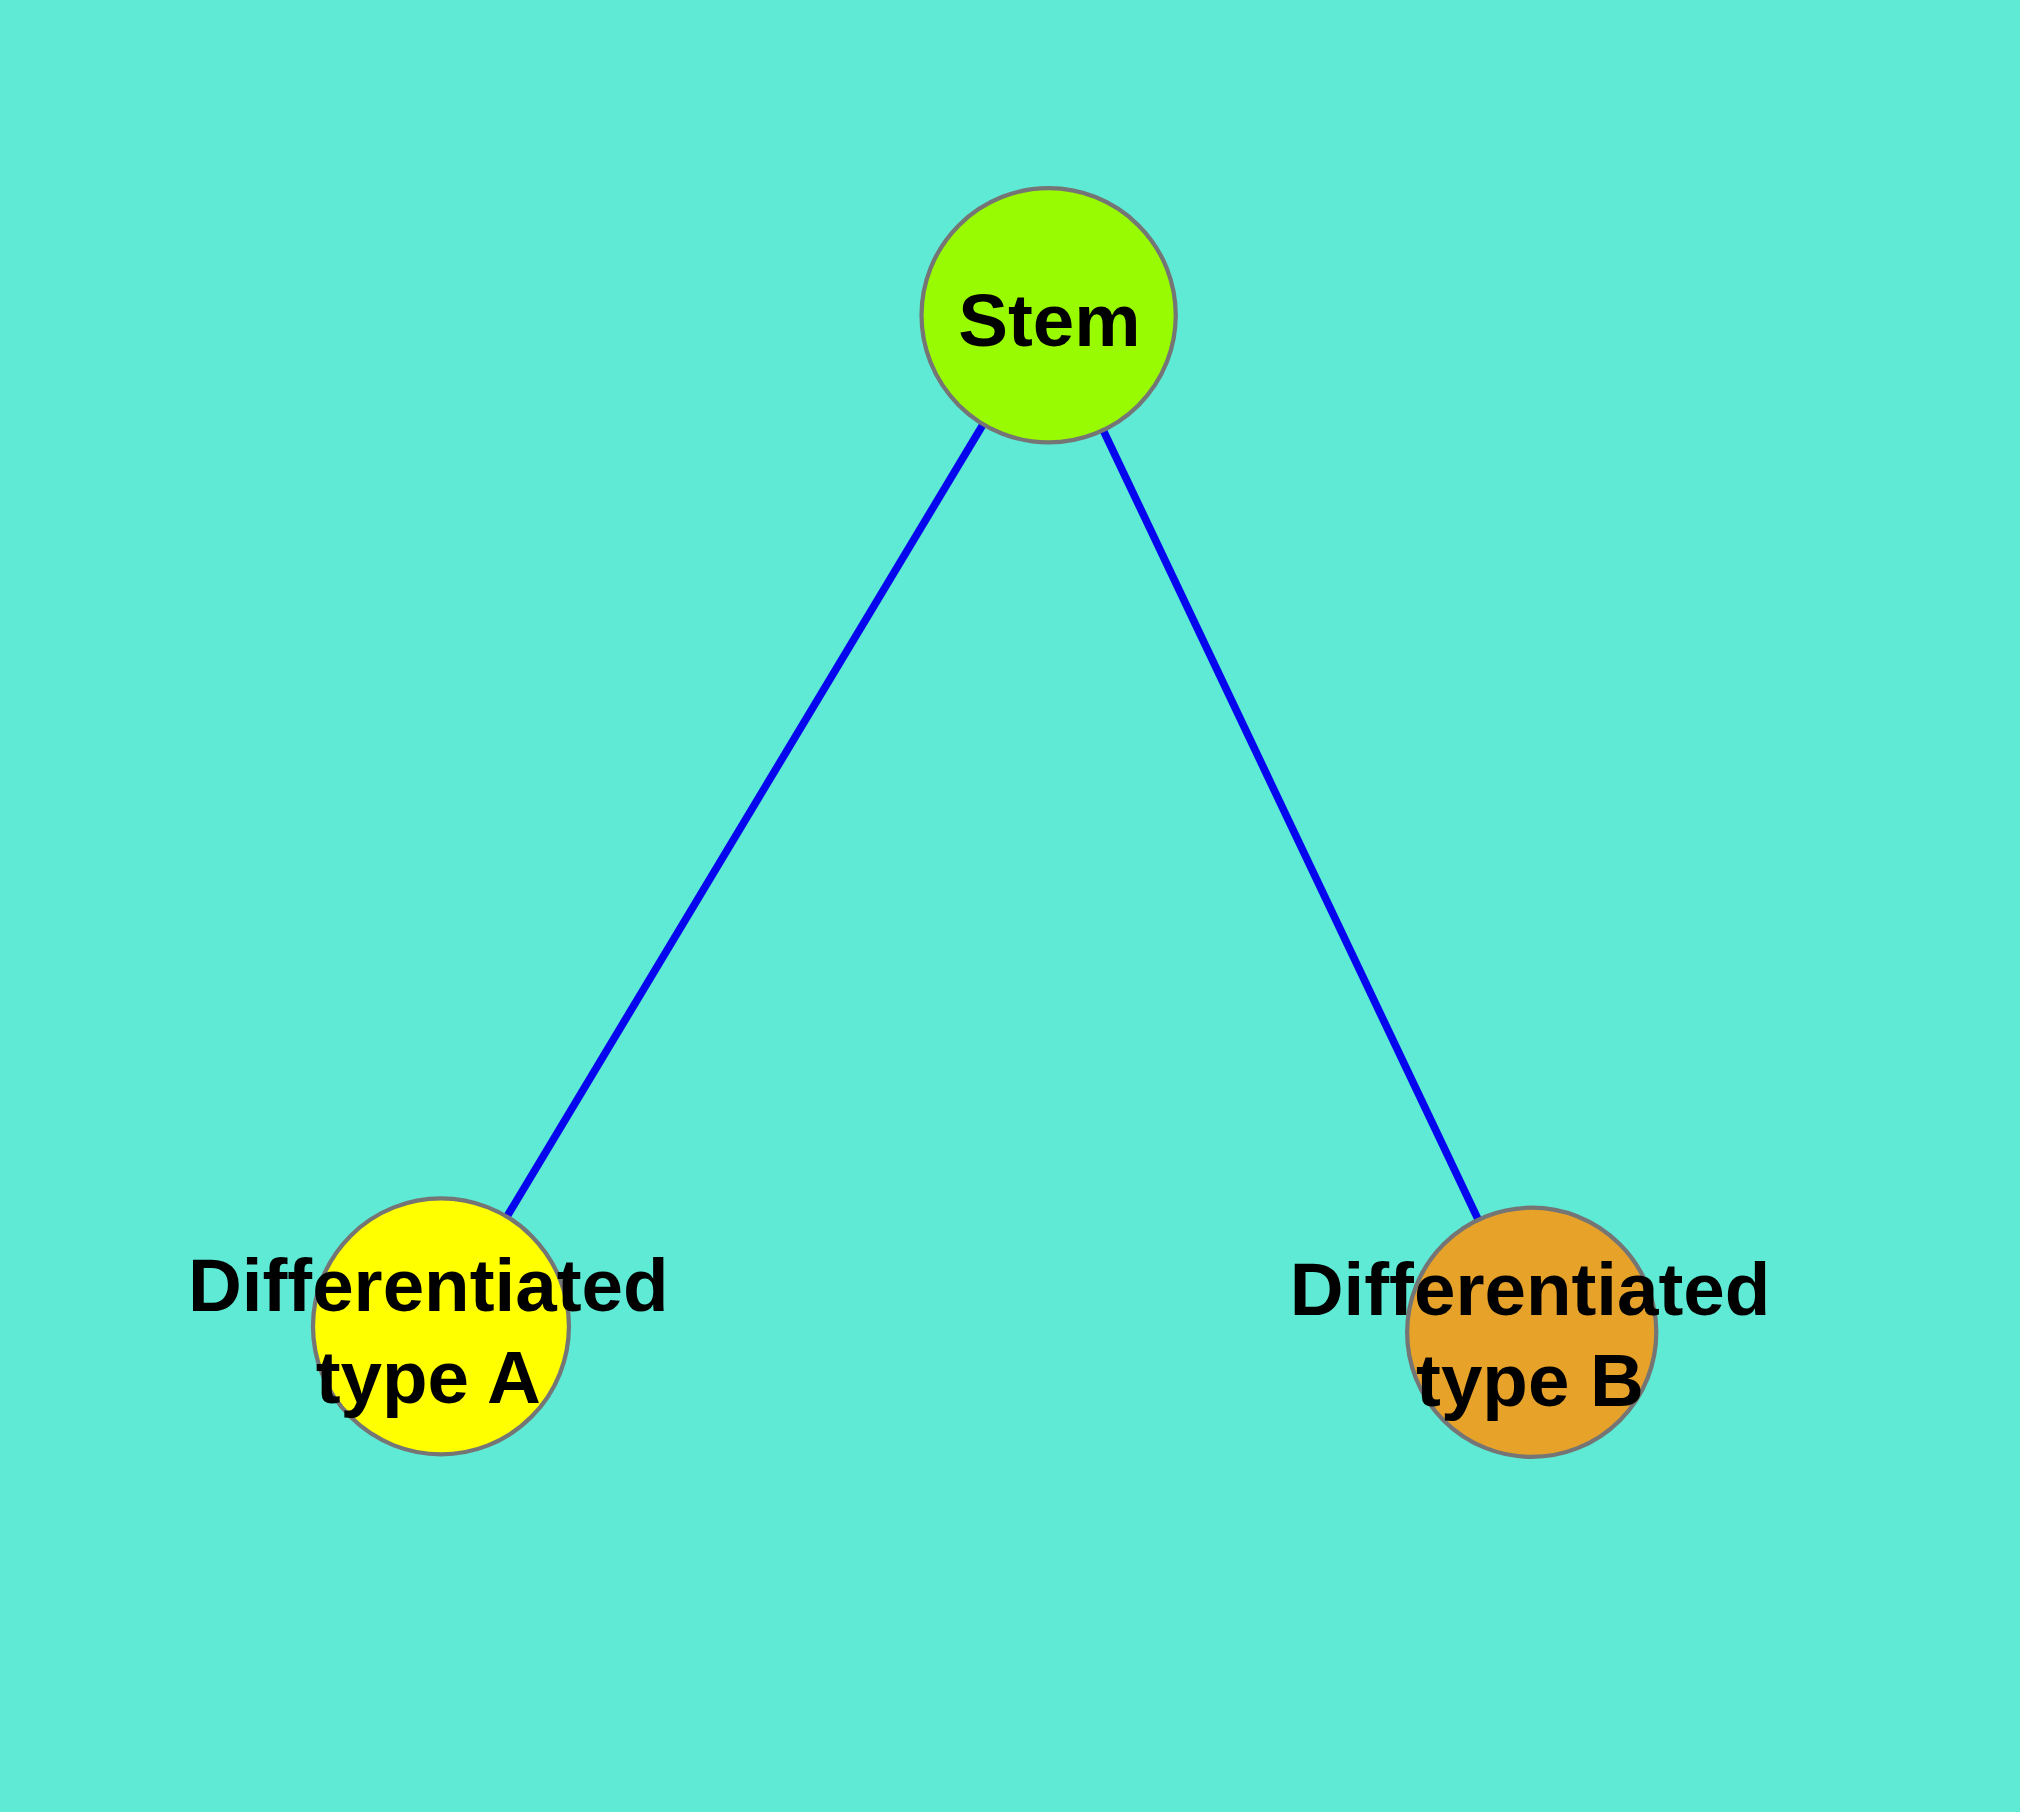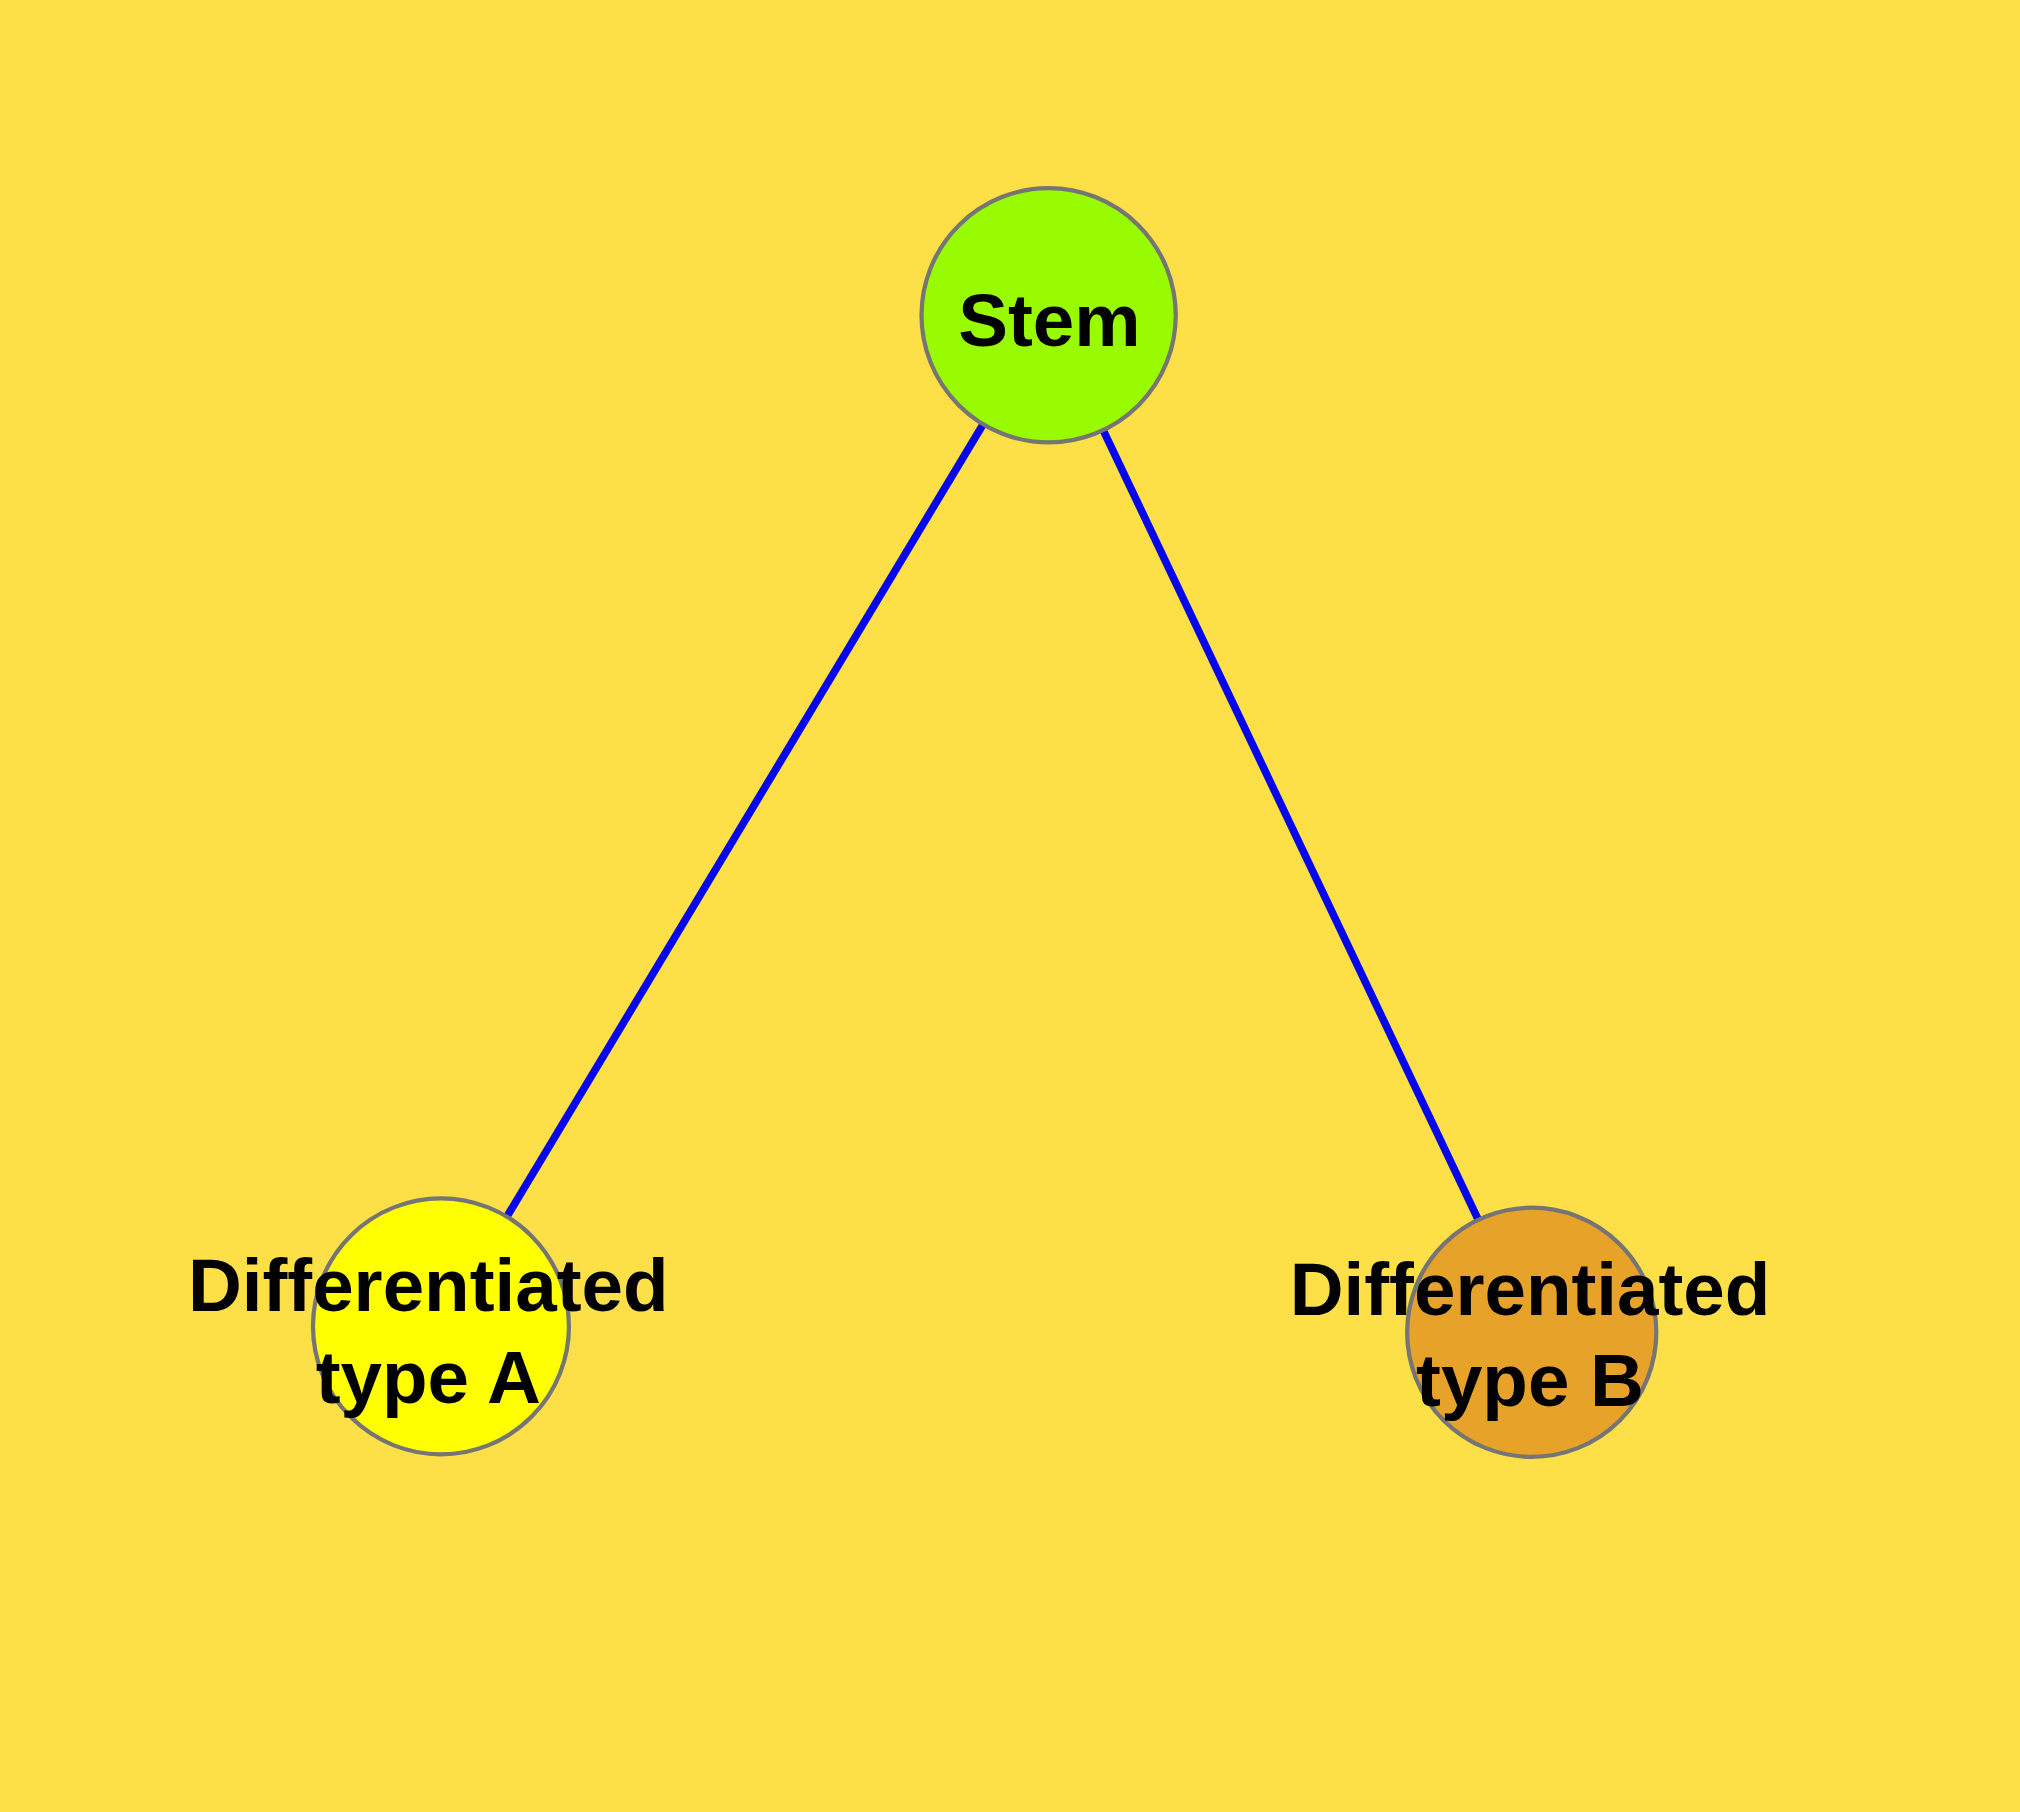--- a/index.html
+++ b/index.html
@@ -22,21 +22,21 @@
   }
   .node-label {
     font-family: "Liberation Sans", sans-serif;
     font-weight: bold;
     fill: #000000;
   }
 </style>
 </head>
 <body style="background: rgb(201, 201, 242);">
 
-<div class="canvas" style="background: #fde047;">
+<div class="canvas" style="background: #5eead4;">
   <svg id="graph-svg" viewBox="0 0 2384 2138" preserveAspectRatio="xMidYMid meet">
     <g id="edges-layer">
         <line x1="1237" y1="372" x2="520" y2="1565" stroke="#0505ee" stroke-width="9"></line>
         <line x1="1237" y1="372" x2="1807" y2="1572" stroke="#0505ee" stroke-width="9"></line>
       </g>
     <g id="nodes-layer">
         <circle cx="1237" cy="372" r="150" fill="#99fb01" stroke="#757575" stroke-width="5"></circle>
         <circle cx="520" cy="1565" r="151" fill="#ffff00" stroke="#757575" stroke-width="5"></circle>
         <circle cx="1807" cy="1572" r="147" fill="#e7a229" stroke="#757575" stroke-width="5"></circle>
       </g>

